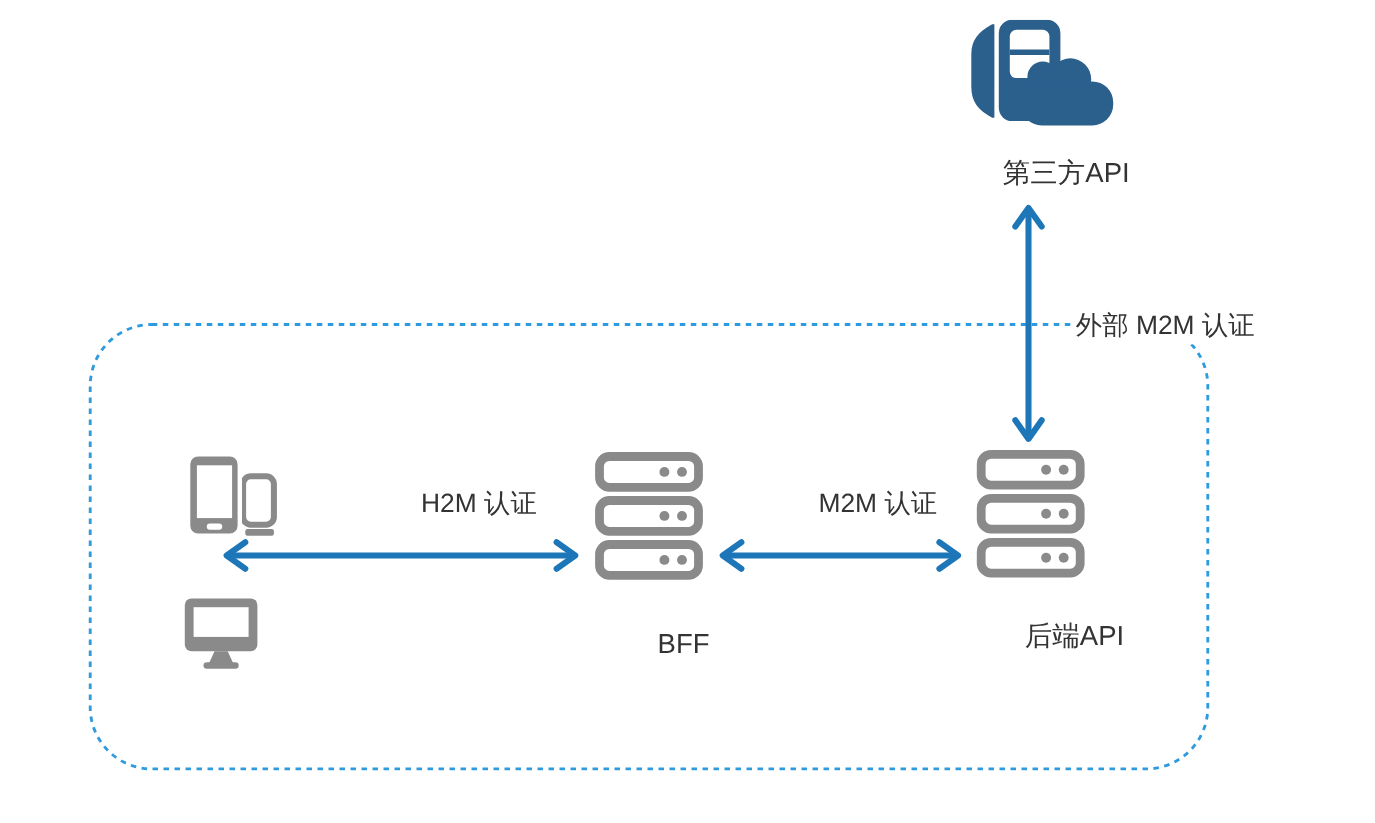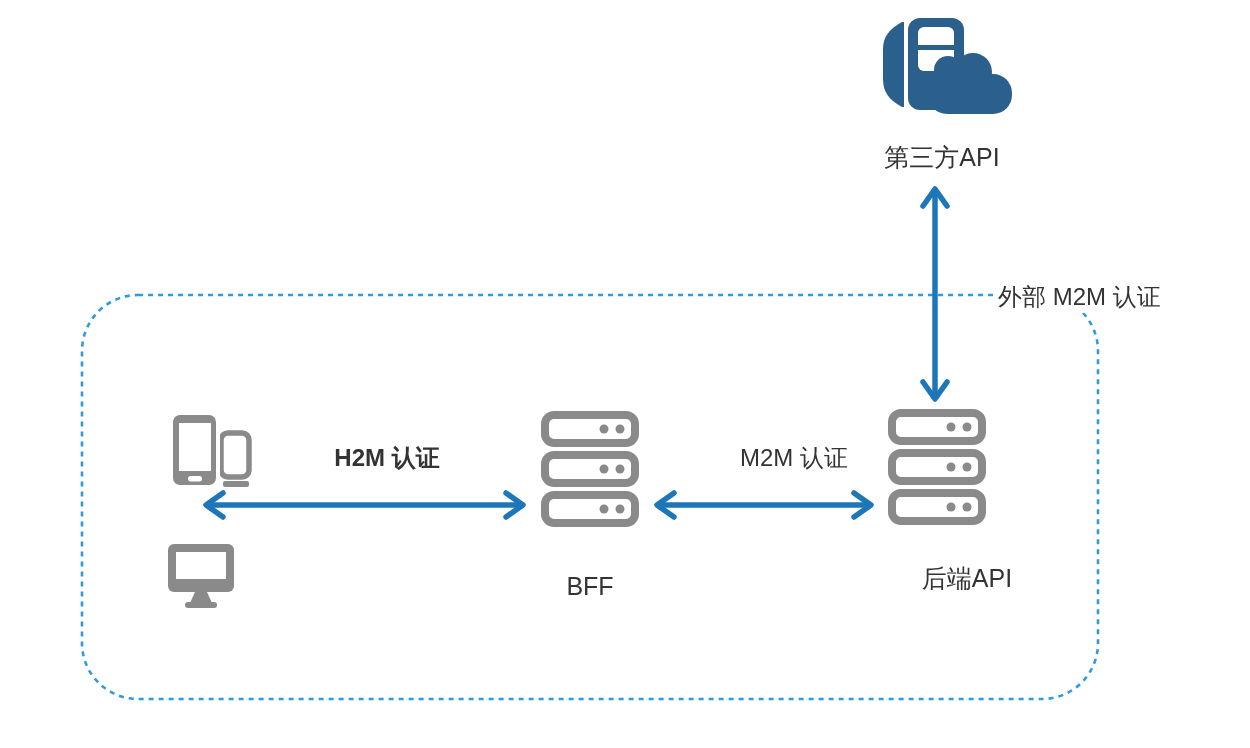--- a/index.html
+++ b/index.html
@@ -8,30 +8,29 @@
     width:1250px;height:748px;
     background:#ffffff;
     font-family:"Liberation Sans", sans-serif;
     overflow:hidden;
   }
   .abs{position:absolute;}
   .label{
     color:#333333;
     font-size:24px;
     line-height:28px;
-    text-align:center;
+    text-align:right;
     white-space:nowrap;
   }
   .node-label{font-size:25px;}
   .boundary-label{
     background:#ffffff;
     padding:2px 4px;
     z-index:3;
     text-align:left;
-    margin-left:20px;
   }
   svg{display:block;}
   .arrow-layer{z-index:4;}
   .boundary-layer{z-index:1;}
   .icon-layer{z-index:2;}
 </style>
 </head>
 <body>
 
 <div class="canvas">
@@ -78,21 +77,21 @@
     <rect x="18" y="59" width="32" height="6" rx="3" fill="#8A8A8A"></rect>
   </svg>
 
   <svg class="abs arrow-layer" style="left:197px; top:489px;" width="335" height="32" viewBox="0 0 335 32">
     <g stroke="#1D76B8" stroke-width="5.5" fill="none" stroke-linecap="round" stroke-linejoin="round">
       <line x1="11" y1="16" x2="324" y2="16"></line>
       <polyline points="26,4 9,16 26,28"></polyline>
       <polyline points="309,4 326,16 309,28"></polyline>
     </g>
   </svg>
-  <div class="abs label" style="left:297px; top:444px; width:180px;font-weight:bold;">H2M 认证</div>
+  <div class="abs label" style="left:308px; top:444px; width:180px;">H2M 认证</div>
 
   <svg class="abs icon-layer" style="left:540px; top:410px;" width="100" height="118" viewBox="0 0 100 118">
     <g stroke="#8A8A8A" stroke-width="8" fill="#ffffff">
       <rect x="5" y="5" width="90" height="28" rx="9"></rect>
       <rect x="5" y="45" width="90" height="28" rx="9"></rect>
       <rect x="5" y="85" width="90" height="28" rx="9"></rect>
     </g>
     <g fill="#8A8A8A">
       <circle cx="64" cy="19" r="4.5"></circle>
         <circle cx="80" cy="19" r="4.5"></circle>
@@ -104,21 +103,21 @@
   </svg>
   <div class="abs label node-label" style="left:535px; top:572px; width:110px;">BFF</div>
 
   <svg class="abs arrow-layer" style="left:648px; top:489px;" width="232" height="32" viewBox="0 0 232 32">
     <g stroke="#1D76B8" stroke-width="5.5" fill="none" stroke-linecap="round" stroke-linejoin="round">
       <line x1="11" y1="16" x2="221" y2="16"></line>
       <polyline points="26,4 9,16 26,28"></polyline>
       <polyline points="206,4 223,16 206,28"></polyline>
     </g>
   </svg>
-  <div class="abs label" style="left:704px; top:444px; width:180px;">M2M 认证</div>
+  <div class="abs label" style="left:672px; top:444px; width:180px;">M2M 认证</div>
 
   <svg class="abs icon-layer" style="left:887px; top:408px;" width="100" height="118" viewBox="0 0 100 118">
     <g stroke="#8A8A8A" stroke-width="8" fill="#ffffff">
       <rect x="5" y="5" width="90" height="28" rx="9"></rect>
       <rect x="5" y="45" width="90" height="28" rx="9"></rect>
       <rect x="5" y="85" width="90" height="28" rx="9"></rect>
     </g>
     <g fill="#8A8A8A">
       <circle cx="64" cy="19" r="4.5"></circle>
         <circle cx="80" cy="19" r="4.5"></circle>

